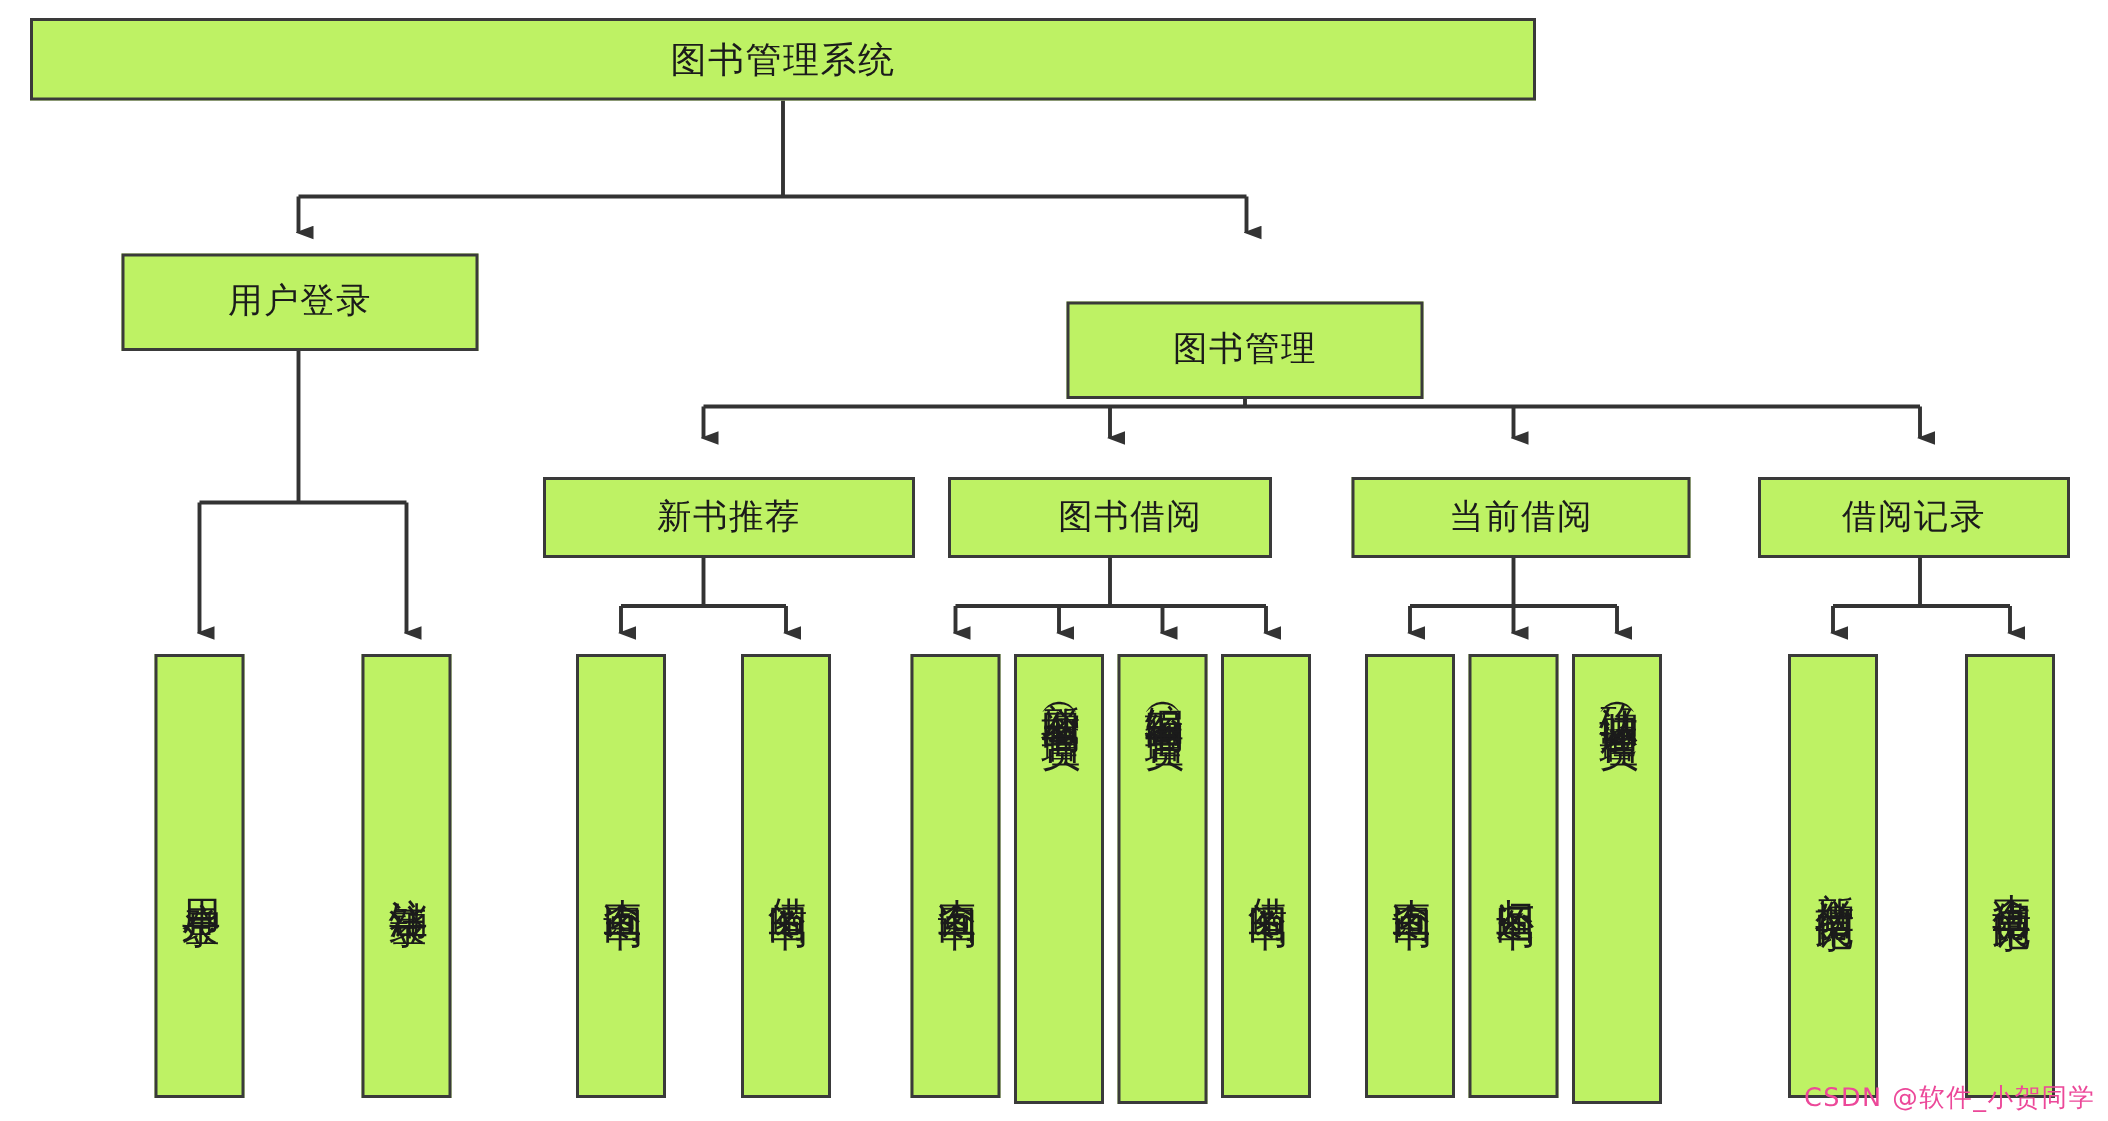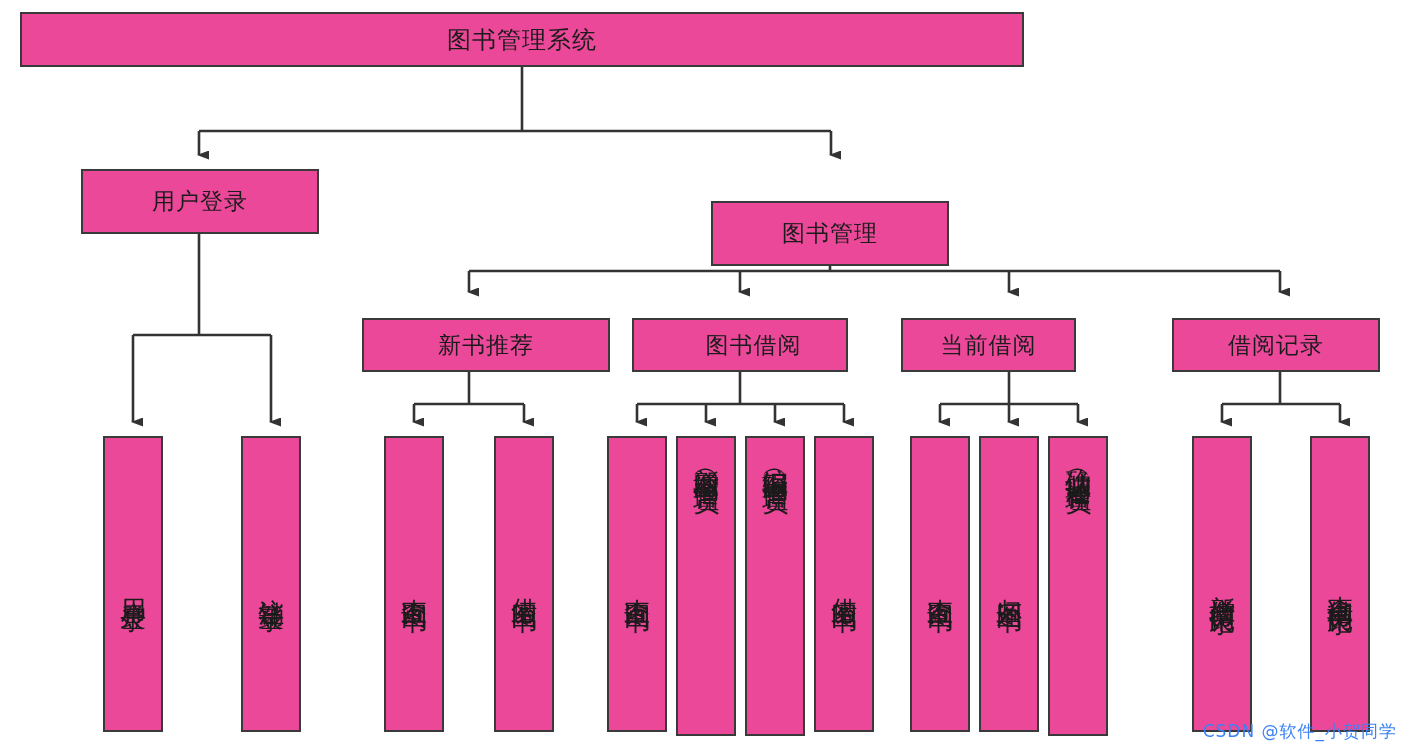--- a/index.html
+++ b/index.html
@@ -18,21 +18,21 @@
   #edges{
     position:absolute;
     left:0; top:0;
     width:1405px;
     height:747px;
     pointer-events:none;
   }
   .node{
     position:absolute;
     box-sizing:border-box;
-    background:#ec4899;
+    background:#bef264;
     border:2px solid #3a3a3a;
     display:flex;
     align-items:center;
     justify-content:center;
     z-index:2;
   }
   .node .label{
     color:#1b1b1b;
     line-height:1.0;
     white-space:pre;
@@ -58,21 +58,21 @@
   }
   .node.vert.centered{
     align-items:center;
     padding-top:0;
   }
   #watermark{
     position:absolute;
     right:8px;
     bottom:4px;
     font-size:17px;
-    color:#3b82f6;
+    color:#ec4899;
     letter-spacing:1px;
     z-index:5;
     white-space:pre;
   }
 </style>
 </head>
 <body>
 
 <div id="diagram">
 
@@ -136,21 +136,21 @@
   <div class="node horiz" style="left:711px;top:169px;width:238px;height:65px;margin-top:32px;">
     <span class="label">图书管理</span>
   </div>
 
   <div class="node horiz" style="left:362px;top:318px;width:248px;height:54px;">
     <span class="label">新书推荐</span>
   </div>
   <div class="node horiz" style="left:632px;top:318px;width:216px;height:54px;padding-left:27px;">
     <span class="label">图书借阅</span>
   </div>
-  <div class="node horiz" style="left:901px;top:318px;width:175px;height:54px;">
+  <div class="node horiz" style="left:901px;top:318px;width:226px;height:54px;">
     <span class="label">当前借阅</span>
   </div>
   <div class="node horiz" style="left:1172px;top:318px;width:208px;height:54px;">
     <span class="label">借阅记录</span>
   </div>
 
   <div class="node vert centered" style="left:103px;top:436px;width:60px;height:296px;">
     <span class="label">用户登录</span>
   </div>
   <div class="node vert centered" style="left:241px;top:436px;width:60px;height:296px;">

